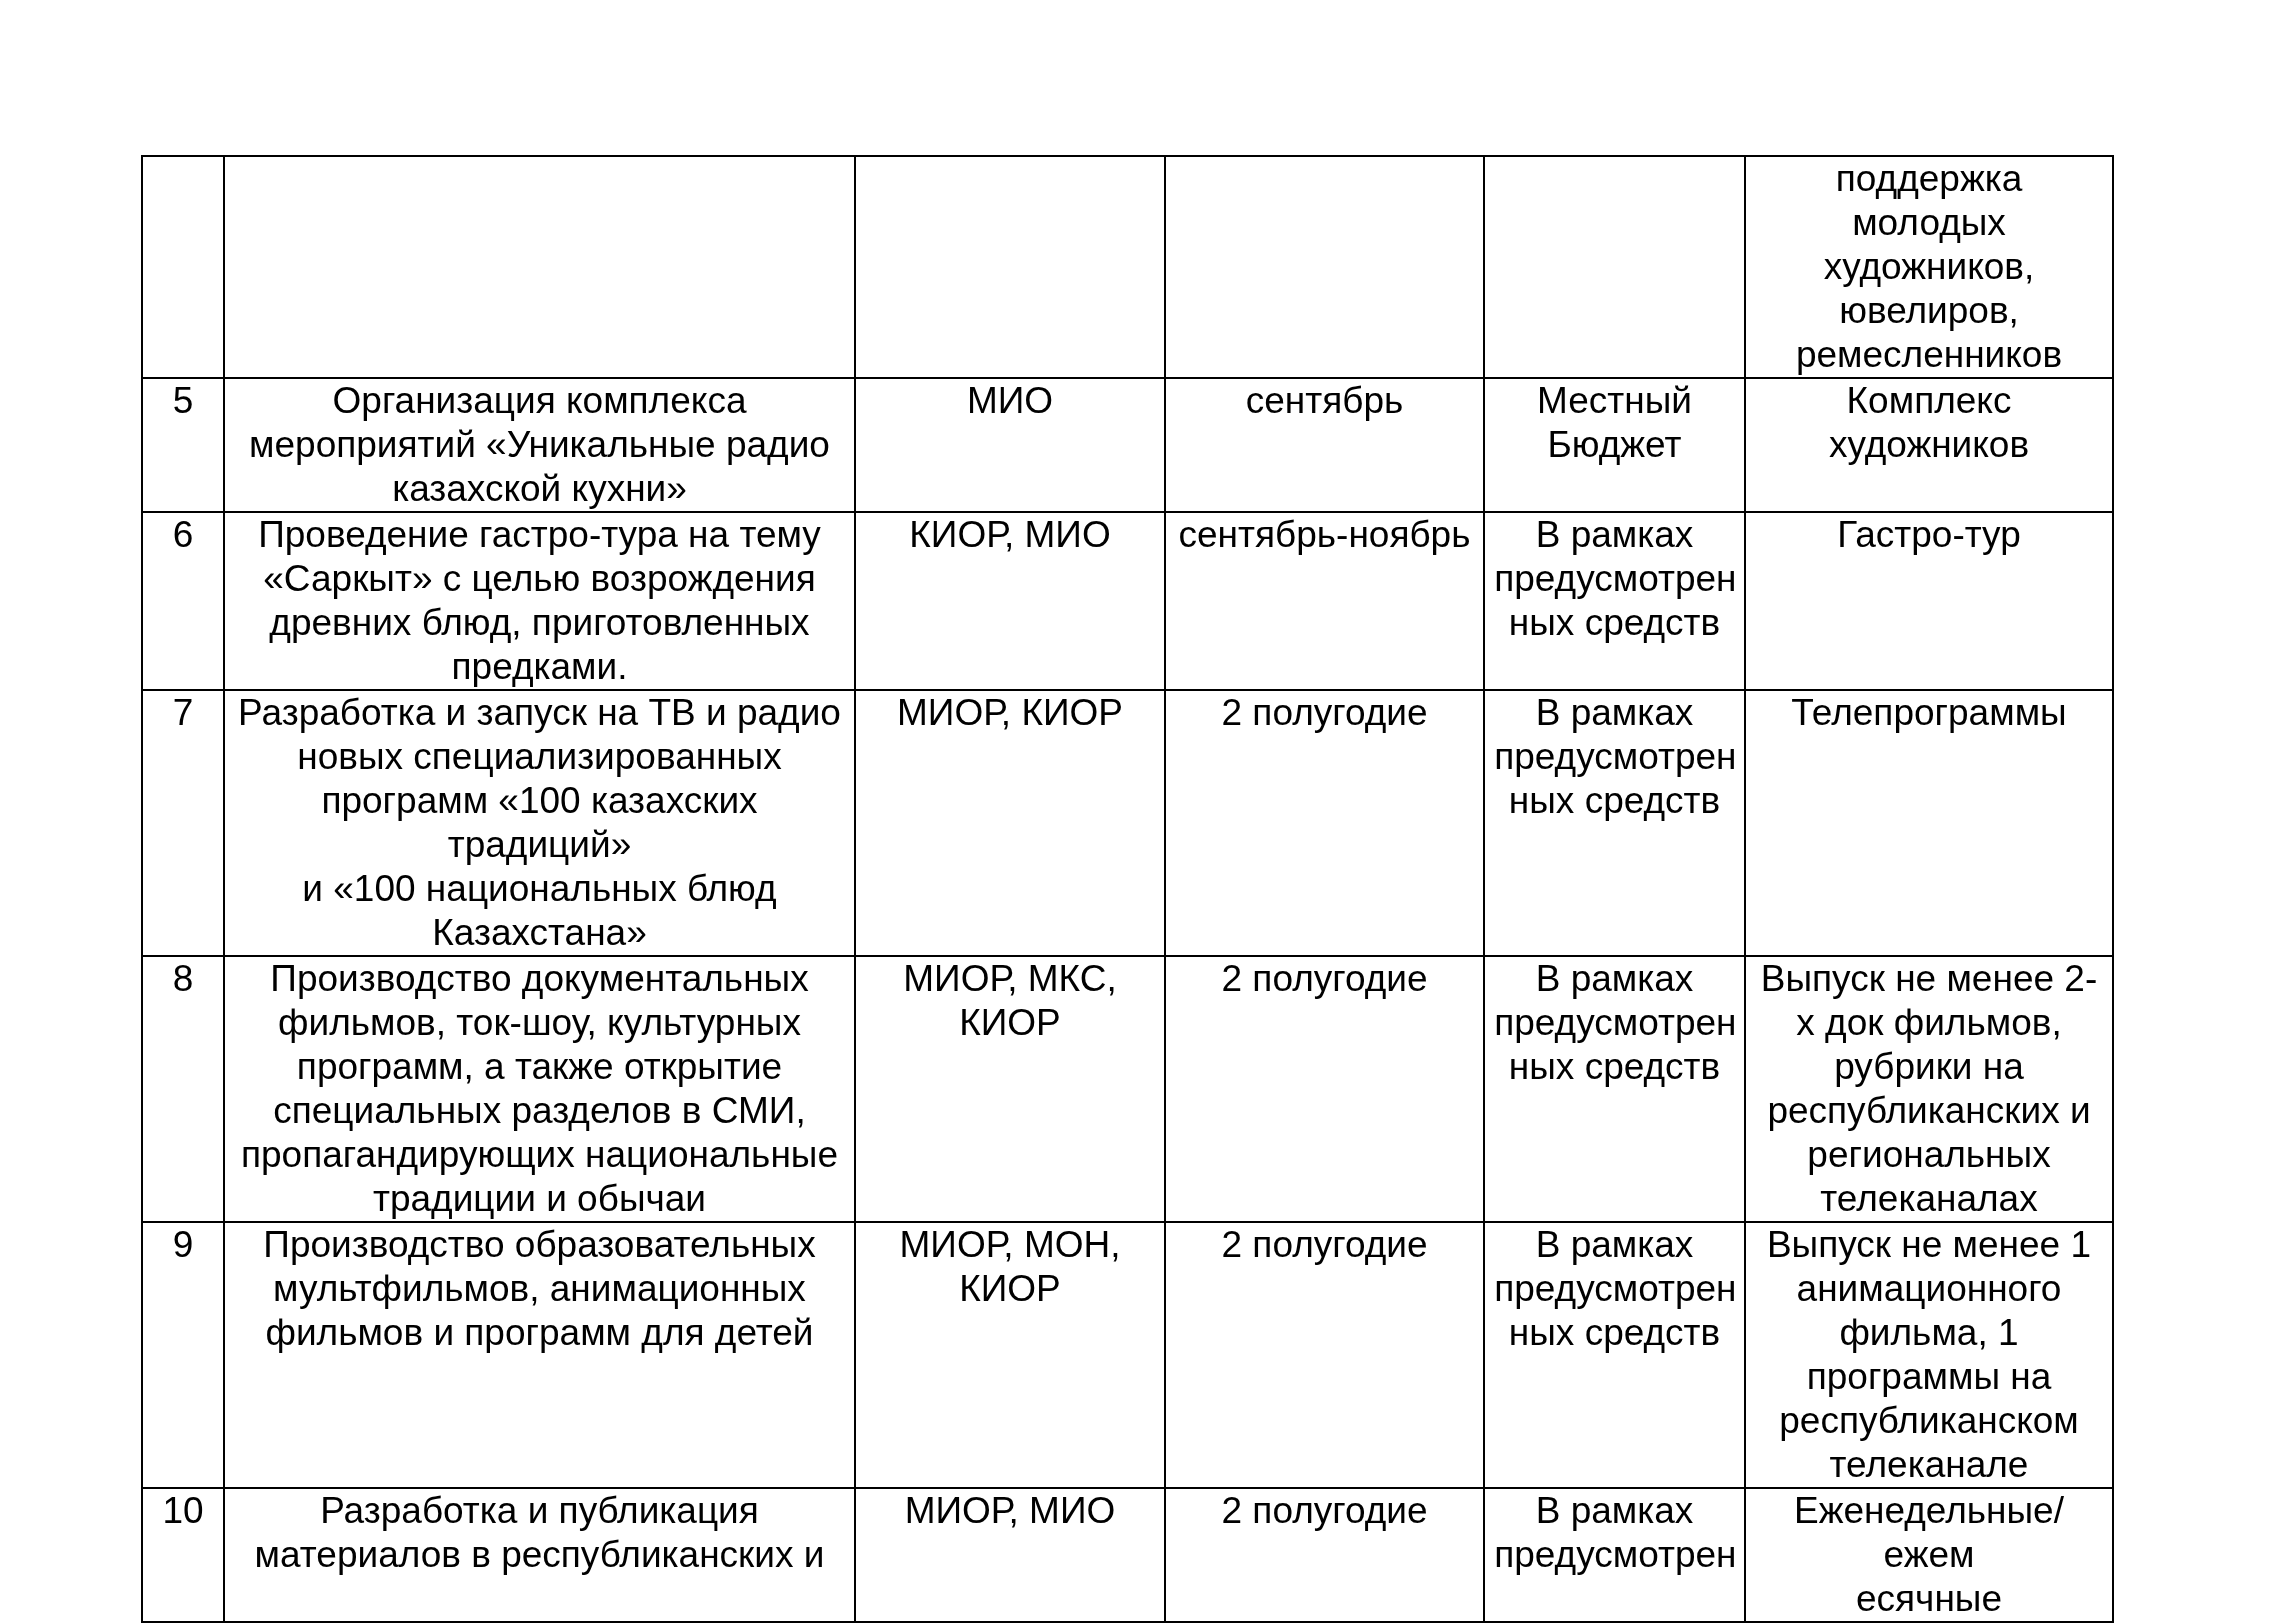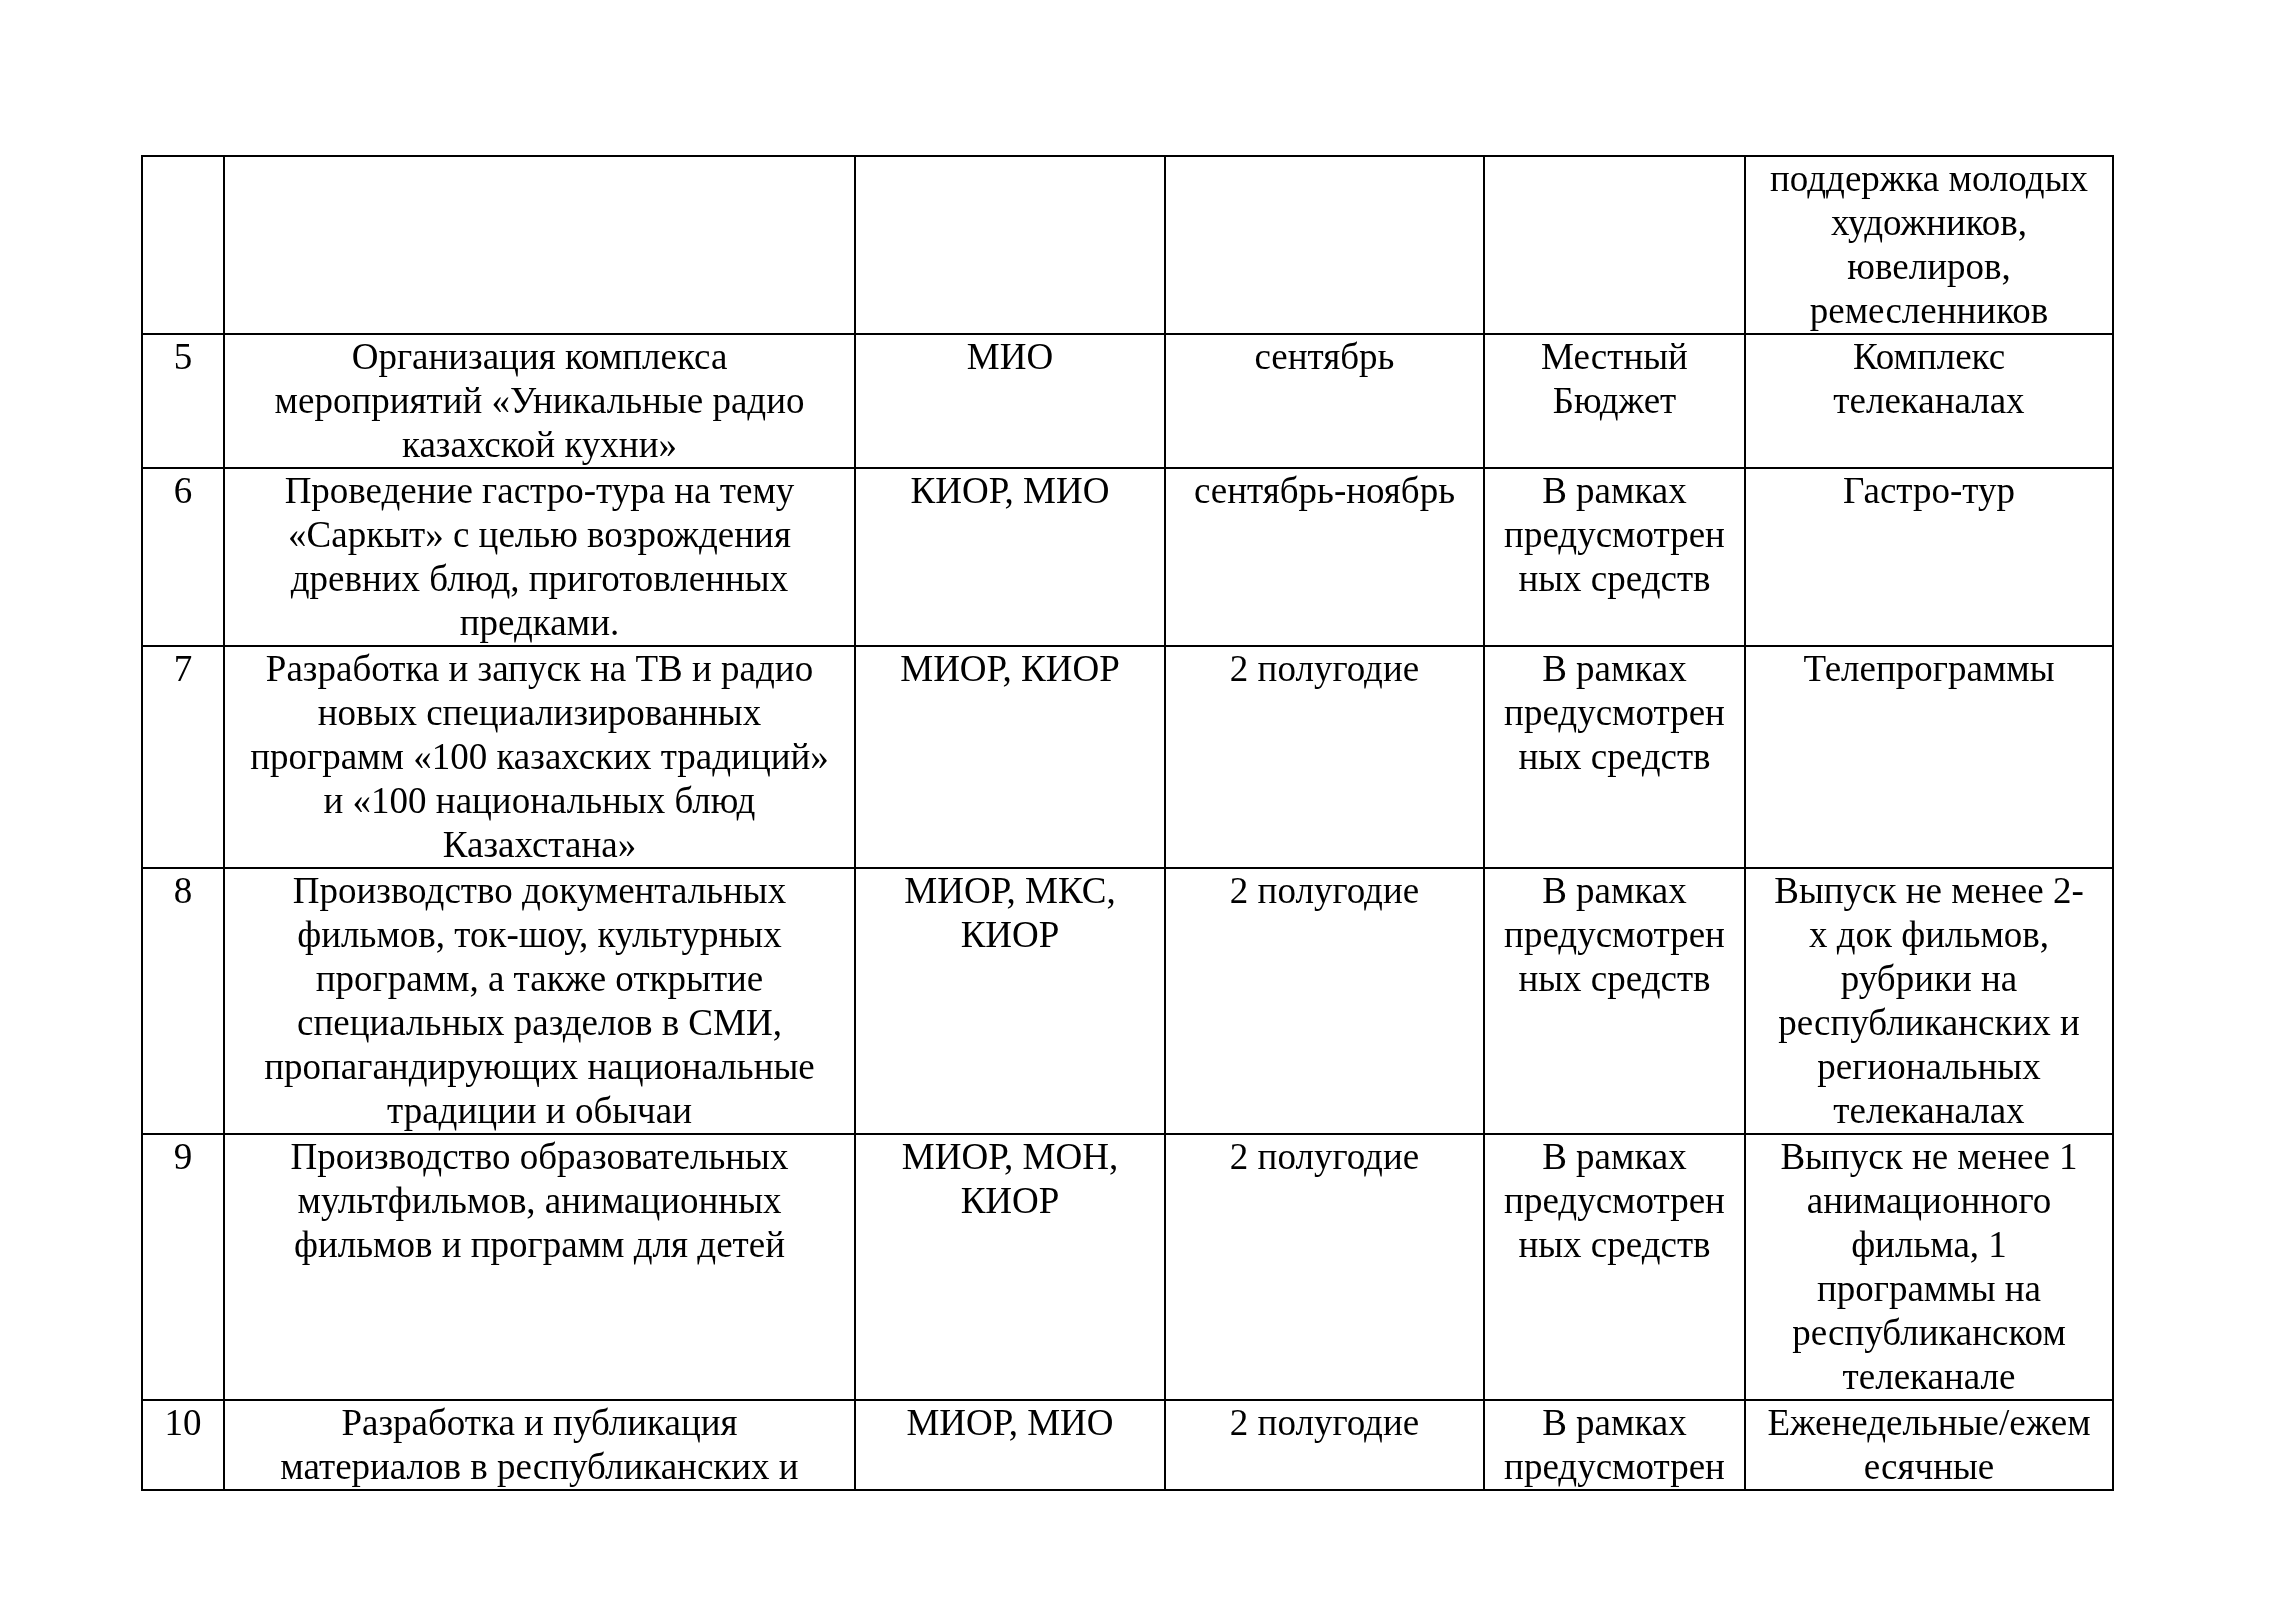--- a/index.html
+++ b/index.html
@@ -4,21 +4,21 @@
 <style>
   html, body { margin: 0; padding: 0; background: #ffffff; }
   body { width: 2295px; height: 1623px; position: relative; overflow: hidden; font-family: "Liberation Serif", serif; color: #000; }
   .page { position: absolute; left: 0; top: 0; width: 2295px; height: 1623px; background: #fff; }
   table.plan {
     position: absolute;
     left: 141px; top: 155px;
     width: 1972px;
     border-collapse: collapse;
     table-layout: fixed;
-    font-family: Liberation Serif, serif;
+    font-family: Liberation Sans, sans-serif;
     font-size: 37px;
     line-height: 44px;
   }
   table.plan td {
     border: 2.6px solid #000;
     vertical-align: top;
     text-align: center;
     padding: 0 9.2px;
     overflow: hidden;
     box-sizing: border-box;
@@ -92,21 +92,21 @@
           </td>
         <td>
             <span class="cell-text">сентябрь</span>
           </td>
         <td>
             <span class="cell-text">Местный
 Бюджет</span>
           </td>
         <td>
             <span class="cell-text">Комплекс
-телеканалах</span>
+художников</span>
           </td>
       </tr>
       <tr class="r6">
         <td class="num">
             <span class="cell-text">6</span>
           </td>
         <td>
             <span class="cell-text">Проведение гастро-тура на тему
 «Саркыт» с целью возрождения
 древних блюд, приготовленных

